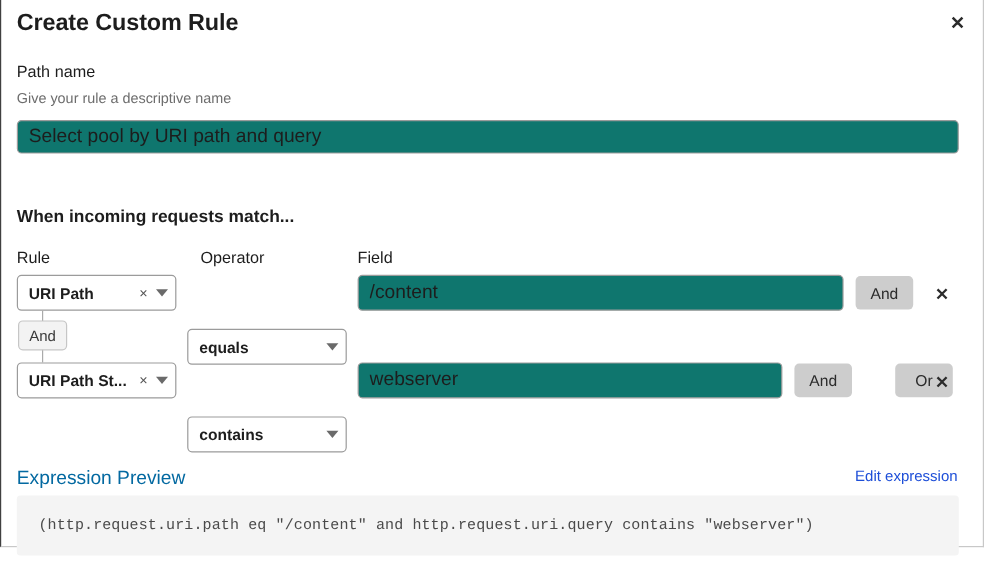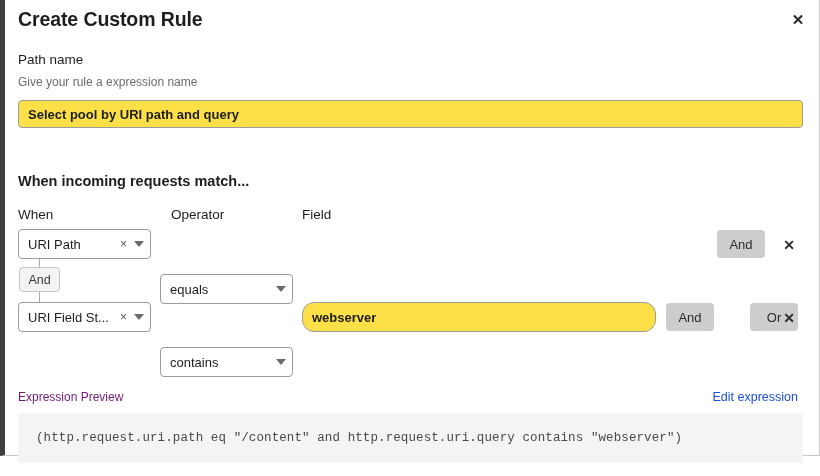--- a/index.html
+++ b/index.html
@@ -10,21 +10,21 @@
   body {
     width: 820px; height: 476px;
     font-family: "Liberation Sans", sans-serif;
     color: #1d1d1d;
     overflow: hidden;
   }
   .panel {
     position: relative;
     width: 820px; height: 456px;
     background: #ffffff;
-    border-left: 5px solid #404040;
+    border-left: 1px solid #404040;
     border-right: 1px solid #c8c8c8;
     border-bottom: 1px solid #c8c8c8;
   }
 
   
   .dialog-title {
     position: absolute;
     left: 13px; top: 8px;
     font-size: 19.5px;
     font-weight: bold;
@@ -56,29 +56,28 @@
     position: absolute;
     font-size: 12px;
     color: #6d6d6d;
     white-space: nowrap;
   }
   #rule-name-label { left: 13px; top: 52px; }
   #rule-name-help  { left: 13px; top: 75px; }
 
   .text-input {
     position: absolute;
-    background: #fde047;
+    background: #0f766e;
     border: 1px solid #9b9b9b;
     border-radius: 4px;
     font-family: "Liberation Sans", sans-serif;
-    font-size: 13px;
+    font-size: 16px;
     color: #1d1d1d;
     padding: 0 9px;
     outline: none;
-    font-weight: bold;
   }
   #rule-name-input {
     left: 13px; top: 100px;
     width: 785px; height: 28px;
   }
 
   
   #match-heading {
     position: absolute;
     left: 13px; top: 173px;
@@ -108,20 +107,21 @@
     font-size: 13px;
     color: #1d1d1d;
     cursor: pointer;
     user-select: none;
   }
   .select-text {
     flex: 1 1 auto;
     overflow: hidden;
     white-space: nowrap;
     text-overflow: ellipsis;
+    font-weight: bold;
   }
   .select-clear {
     flex: 0 0 auto;
     font-size: 12px;
     color: #555555;
     padding: 0 5px 0 2px;
     cursor: pointer;
     line-height: 1;
   }
   .caret {
@@ -130,21 +130,21 @@
     border-left: 5px solid transparent;
     border-right: 5px solid transparent;
     border-top: 6px solid #6a6a6a;
     margin-left: 2px;
   }
   .field-select    { left: 13px;  width: 133px; }
   .operator-select { left: 155px; width: 133px; margin-top: 45px; }
 
   .value-input { left: 297px; height: 30px; top: 0; }
   #value-input-0 { width: 405px; }
-  #value-input-1 { width: 354px; border-radius: 12px; }
+  #value-input-1 { width: 354px; }
 
   .logic-btn {
     position: absolute;
     height: 28px;
     top: 1px;
     background: #cdcdcd;
     border: none;
     border-radius: 4px;
     font-family: "Liberation Sans", sans-serif;
     font-size: 13px;
@@ -196,22 +196,22 @@
     color: #3a3a3a;
     padding: 0 8px;
     cursor: pointer;
     user-select: none;
   }
 
   
   #expr-preview-label {
     position: absolute;
     left: 13px; top: 390px;
-    font-size: 12px;
-    color: #701a75;
+    font-size: 16px;
+    color: #0369a1;
     white-space: nowrap;
   }
   #edit-expression-link {
     position: absolute;
     right: 21px; top: 390px;
     font-size: 12.5px;
     color: #1d4ed8;
     text-decoration: none;
     cursor: pointer;
     white-space: nowrap;
@@ -236,49 +236,50 @@
 </style>
 </head>
 <body>
 
 <div class="panel">
 
   <div class="dialog-title">Create Custom Rule</div>
   <button class="close-btn">✕</button>
 
   <div class="label-strong" id="rule-name-label">Path name</div>
-  <div class="label-sub" id="rule-name-help">Give your rule a expression name</div>
+  <div class="label-sub" id="rule-name-help">Give your rule a descriptive name</div>
   <input class="text-input" id="rule-name-input" type="text" value="Select pool by URI path and query" style="">
 
   <div id="match-heading">When incoming requests match...</div>
-  <div class="label-strong" id="col-field-label">When</div>
+  <div class="label-strong" id="col-field-label">Rule</div>
   <div class="label-strong" id="col-operator-label">Operator</div>
   <div class="label-strong" id="col-value-label">Field</div>
 
   <div class="connector-line" id="connector-top"></div>
   <div class="connector-line" id="connector-bottom"></div>
   <div id="group-and-pill">And</div>
 
   <div class="row" id="row-0">
     <div class="select-box field-select">
       <span class="select-text">URI Path</span>
       <span class="select-clear">×</span>
       <span class="caret"></span>
     </div>
     <div class="select-box operator-select">
       <span class="select-text">equals</span>
       <span class="caret"></span>
     </div>
+    <input class="text-input value-input" id="value-input-0" type="text" value="/content" style="">
     <button class="logic-btn" id="and-btn-0">And</button>
     <button class="delete-btn" id="delete-btn-0">✕</button>
   </div>
 
   <div class="row" id="row-1">
     <div class="select-box field-select">
-      <span class="select-text">URI Field St...</span>
+      <span class="select-text">URI Path St...</span>
       <span class="select-clear">×</span>
       <span class="caret"></span>
     </div>
     <div class="select-box operator-select">
       <span class="select-text">contains</span>
       <span class="caret"></span>
     </div>
     <input class="text-input value-input" id="value-input-1" type="text" value="webserver" style="">
     <button class="logic-btn" id="and-btn-1">And</button>
     <button class="logic-btn" id="or-btn-1">Or</button>

